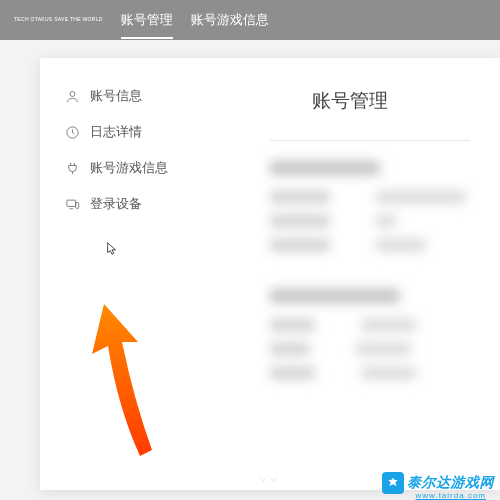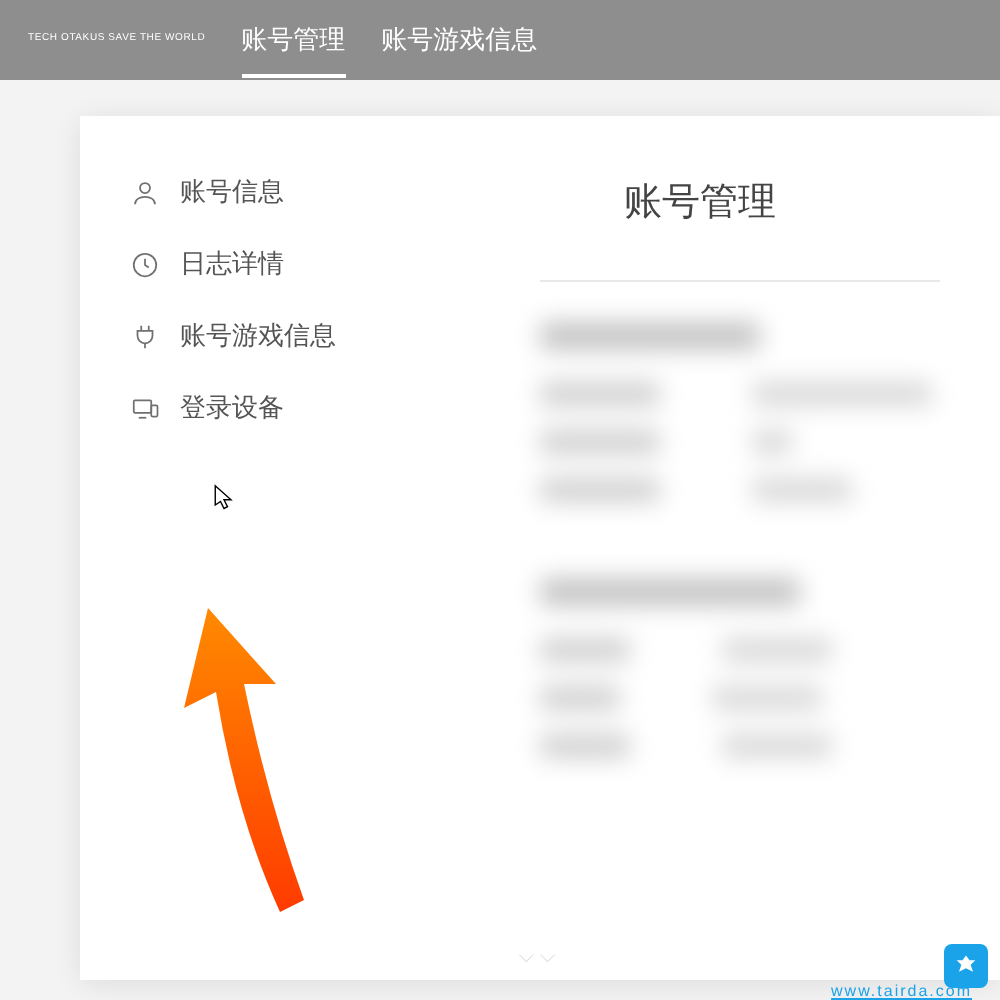--- a/index.html
+++ b/index.html
@@ -302,14 +302,15 @@
     </svg>
   </div>
 </div>
 
 <div class="watermark">
   <div class="wm-badge">
     <svg viewBox="0 0 24 24">
         <path d="M12 3l3 4h5l-4 4 2 6-6-3-6 3 2-6-4-4h5z" fill="#fff"></path>
       </svg>
   </div>
+  <span class="wm-text">泰尔达游戏网</span>
   <span class="wm-url">www.tairda.com</span>
 </div>
 
 </body></html>

